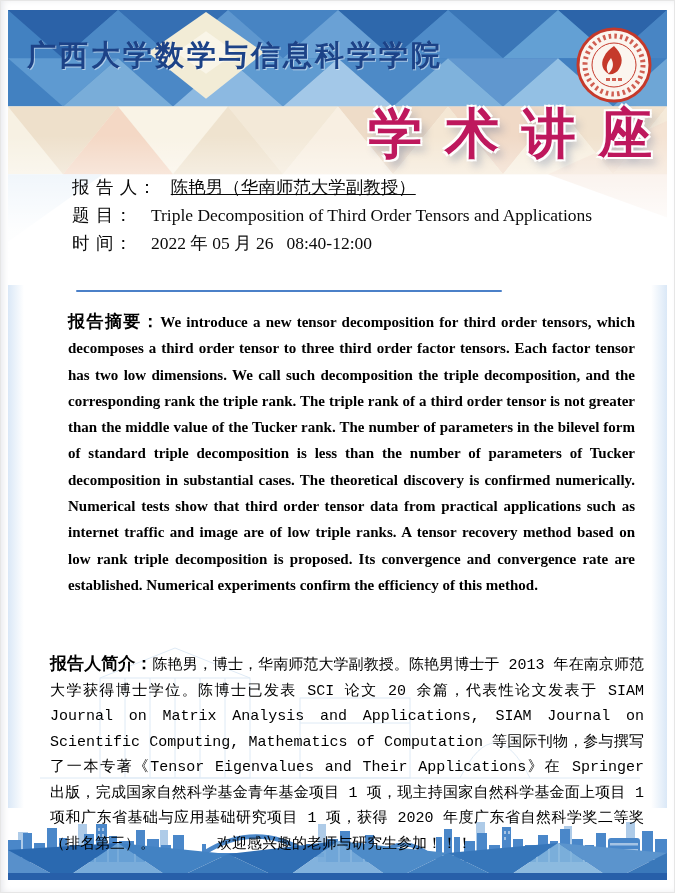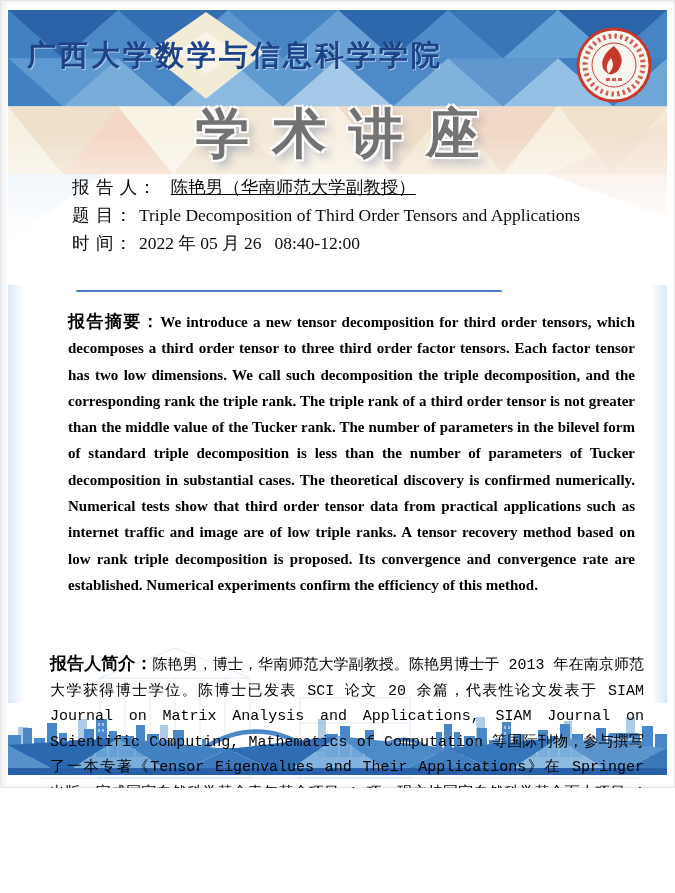--- a/index.html
+++ b/index.html
@@ -1,17 +1,17 @@
 <!DOCTYPE html>
 <html><head>
 <meta charset="utf-8">
 <style>
   html,body{margin:0;padding:0;background:#ffffff;}
   .poster{
-    position:relative;width:675px;height:788px;margin:0 auto;
+    position:relative;width:675px;height:893px;margin:0 auto;
     background:#ffffff;overflow:hidden;
     box-shadow:inset 0 0 0 1px #e6e6e6, inset 3px 0 6px rgba(120,130,150,.18);
     font-family:"Liberation Serif","DejaVu Serif",serif;
     color:#0a0a0a;
   }
   svg.bg-banner{position:absolute;left:8px;top:10px;width:659px;height:280px;z-index:0;}
   svg.bg-footer{position:absolute;left:8px;bottom:13px;width:659px;height:68px;z-index:1;}
   svg.bg-watermark{position:absolute;left:40px;top:598px;width:600px;height:240px;z-index:0;}
   .side-tint{position:absolute;top:285px;bottom:85px;width:16px;z-index:0;}
   .side-tint.left{left:8px;background:linear-gradient(to right,rgba(188,213,240,.55),rgba(188,213,240,0));}
@@ -24,33 +24,33 @@
     text-shadow:1px 1px 0 rgba(255,255,255,.5);
   }
   .school-en{
     font-family:"Liberation Serif","DejaVu Serif",serif;
     font-weight:bold;font-size:17.5px;color:#1c4287;margin-top:2px;
   }
   svg.seal{position:absolute;right:22px;top:26px;width:78px;height:78px;z-index:2;}
 
   .lecture-title{
     position:absolute;left:0;right:0;top:98px;z-index:2;
-    text-align:center;
-    font-family:"Liberation Serif","DejaVu Serif",serif;
-    font-weight:bold;font-size:54px;color:#737373;
+    text-align:right;
+    font-family:"Liberation Serif","DejaVu Serif",serif;
+    font-weight:bold;font-size:54px;color:#be185d;
     letter-spacing:.42em;padding-left:.42em;
     text-shadow:-2px -2px 0 rgba(255,255,255,.95),2px -2px 0 rgba(255,255,255,.95),
                 -2px 2px 0 rgba(255,255,255,.95),2px 2px 0 rgba(255,255,255,.95),
                 5px 6px 8px rgba(30,60,120,.35);
   }
 
   .info{position:absolute;left:72px;top:173px;z-index:2;font-size:17.5px;}
   .info-row{height:28.2px;line-height:28.2px;white-space:nowrap;}
   .info-label{letter-spacing:1px;text-align:right;}
-  .info-value{margin-left:6px;white-space:pre-wrap;}
+  .info-value{margin-left:18px;white-space:pre-wrap;}
   .info-value.gap{margin-left:14px;text-decoration:underline;}
 
   .divider{position:absolute;left:76px;top:290px;width:426px;height:2px;
     background:#4b80c8;border-radius:1px;z-index:2;}
 
   .para-label{
     font-family:"Liberation Sans","DejaVu Sans",sans-serif;
     font-weight:bold;font-size:17px;color:#000;
   }
   .abstract{

